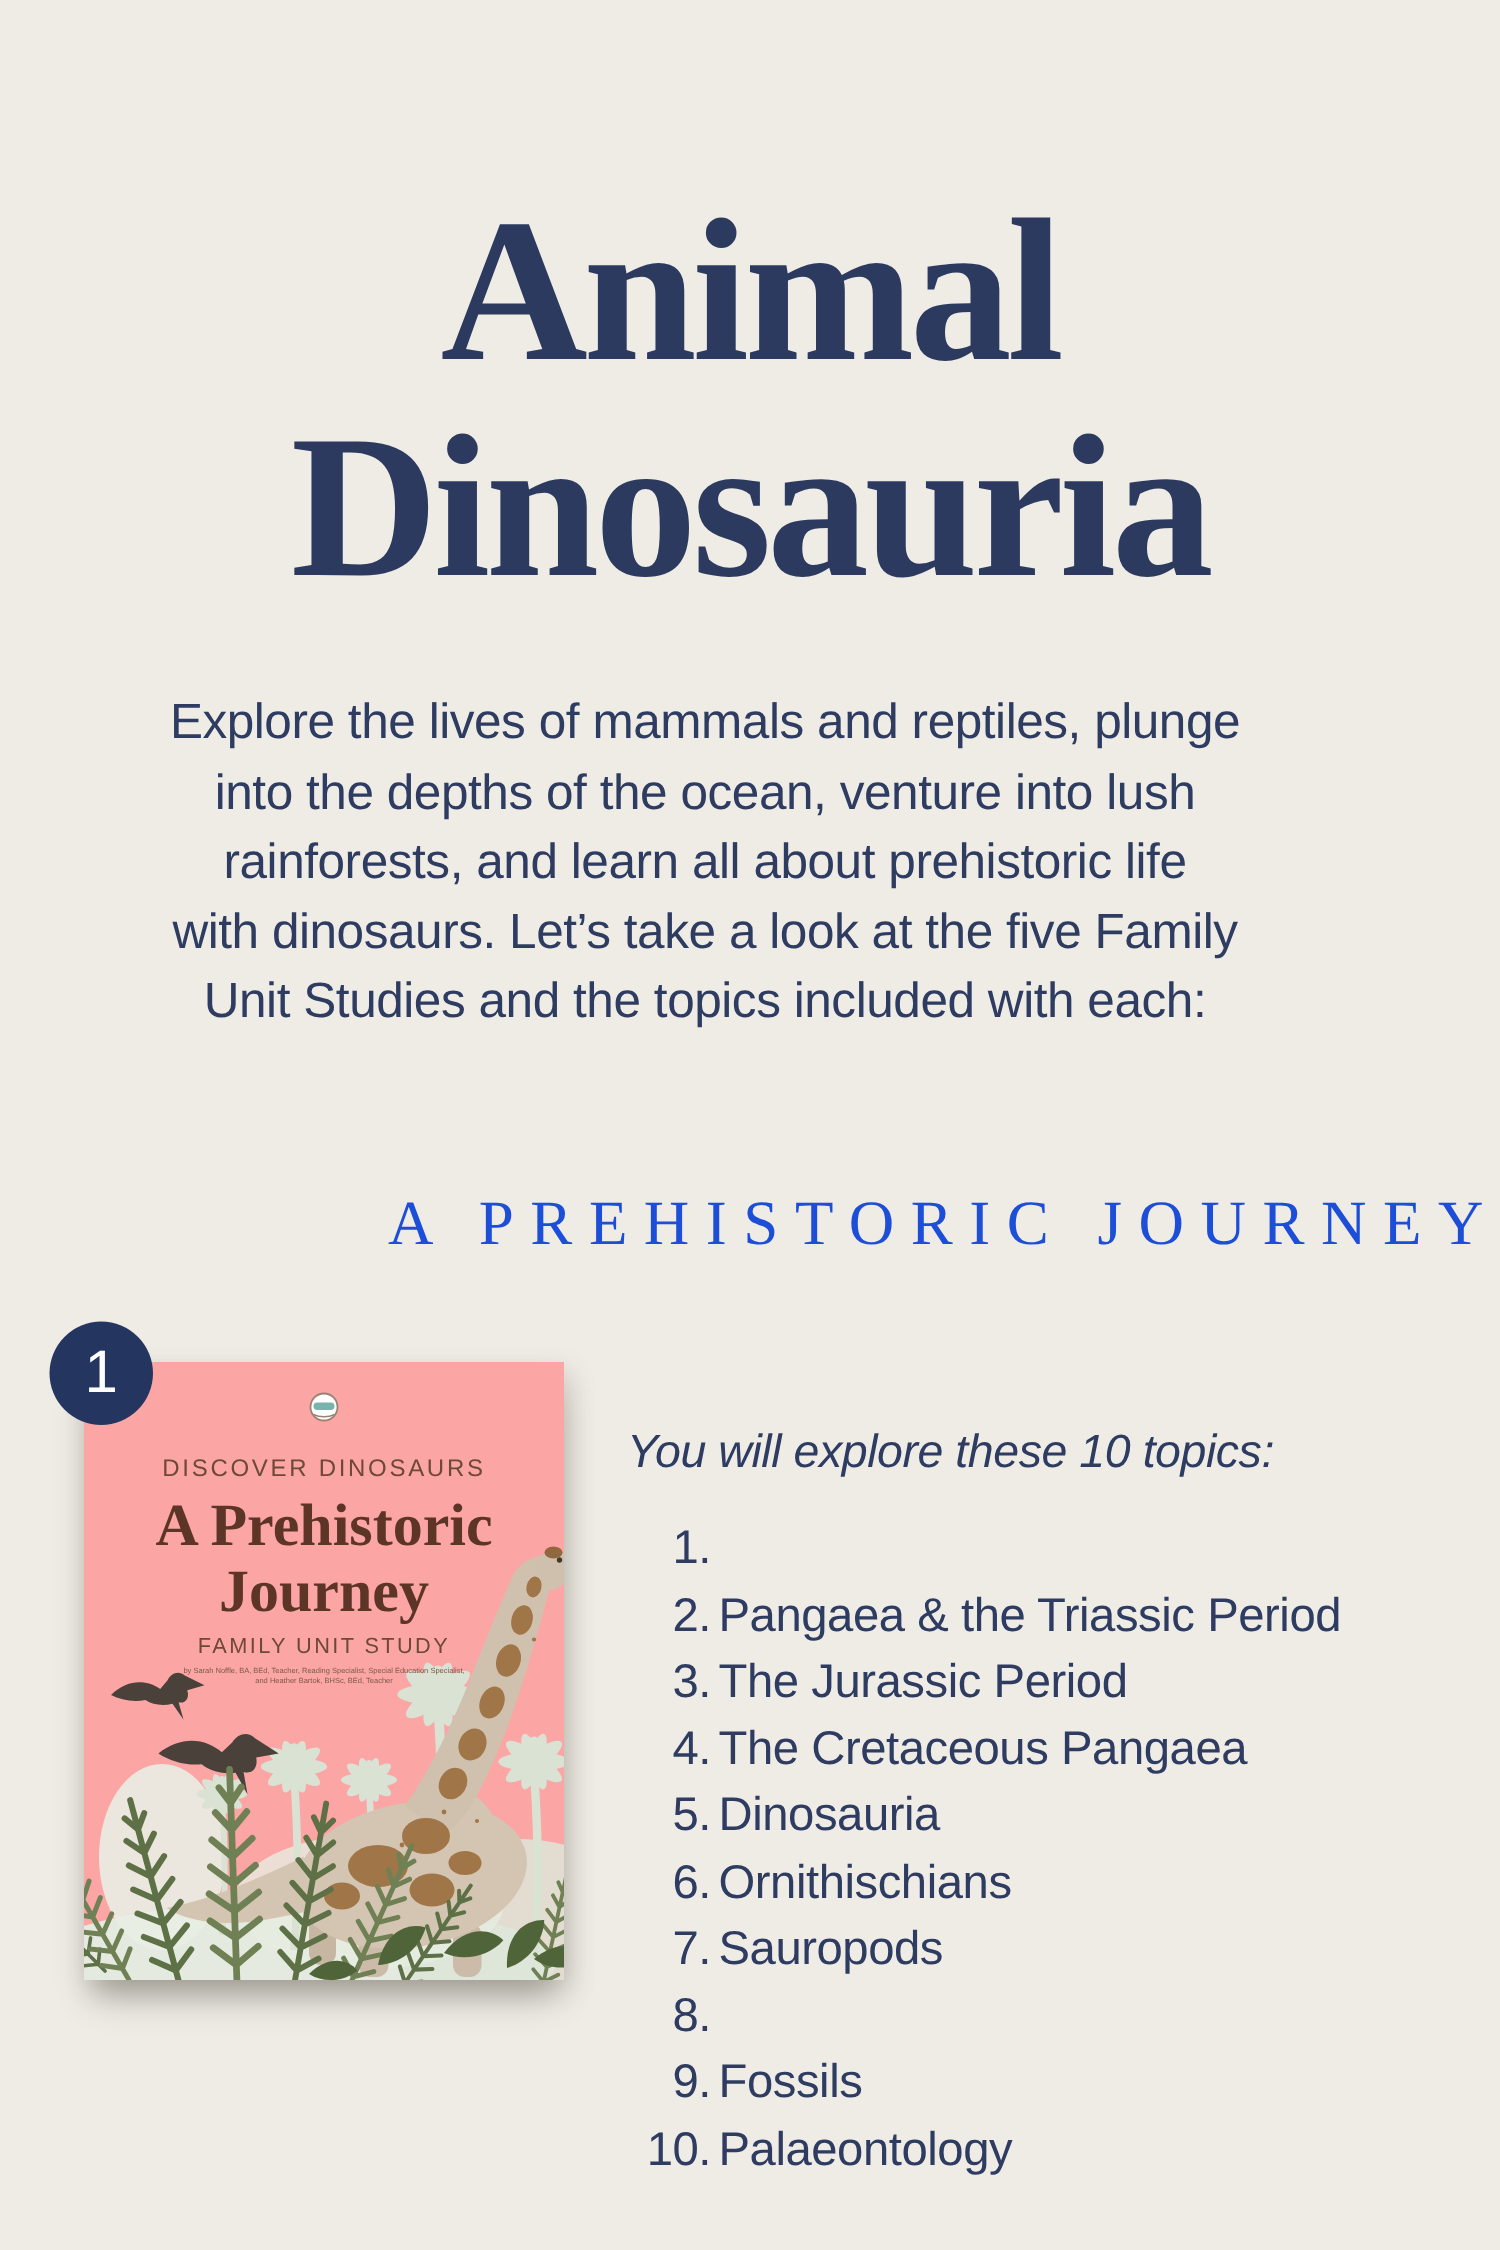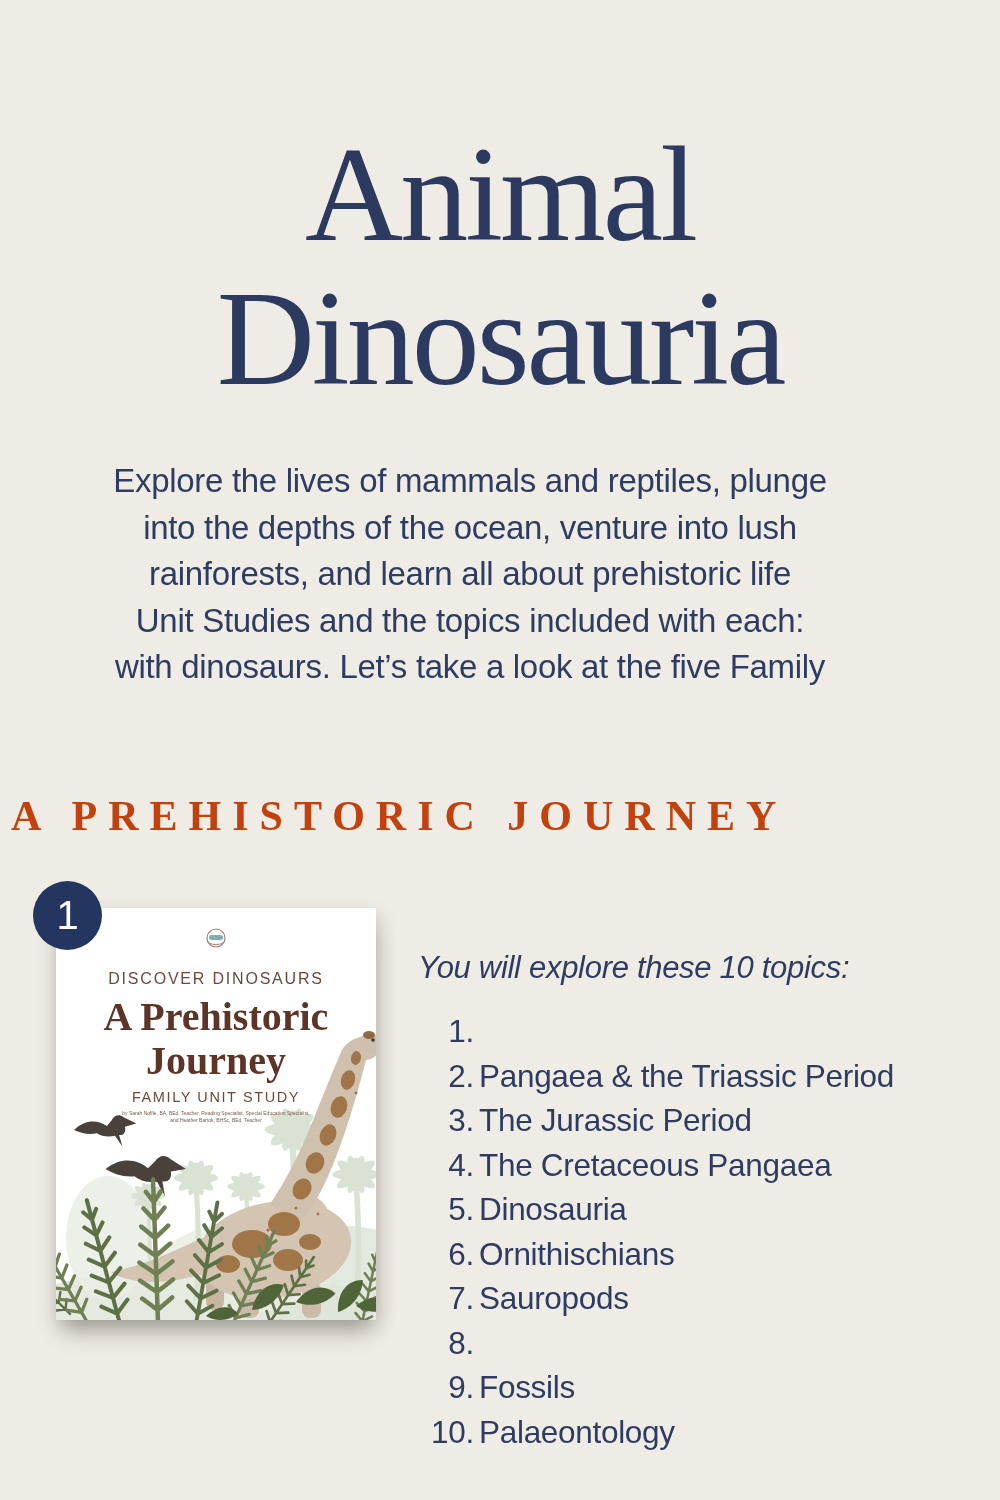--- a/index.html
+++ b/index.html
@@ -4,50 +4,50 @@
 <style>
   * { margin:0; padding:0; box-sizing:border-box; }
   html,body { width:1000px; height:1500px; }
   body { background:#efece5; font-family:"Liberation Sans", sans-serif; color:#2c3a5f; overflow:hidden; }
   .page { position:relative; width:1000px; height:1500px; background:#efece5; }
 
   
   .page-title {
     position:absolute; top:122px; left:0; width:1000px;
     text-align:center; font-family:"Liberation Serif", serif;
-    font-weight:400; font-size:136px; line-height:144px; letter-spacing:-3px;
+    font-weight:700; font-size:136px; line-height:144px; letter-spacing:-3px;
     color:#2c3a5f;
   }
 
   
   .intro {
     position:absolute; top:458px; left:0; width:940px; text-align:center;
     font-size:33px; line-height:46.5px; letter-spacing:-0.3px; color:#2e3c62;
   }
   .intro div { white-space:nowrap; }
 
   
   .section-heading {
-    position:absolute; top:792px; left:0; width:1000px; text-align:left;
-    font-family:"Liberation Serif", serif; font-weight:700;
-    font-size:42px; letter-spacing:11px; padding-left:11px; color:#c2410c;
+    position:absolute; top:792px; left:0; width:1000px; text-align:right;
+    font-family:"Liberation Serif", serif; font-weight:400;
+    font-size:42px; letter-spacing:11px; padding-left:11px; color:#1d4ed8;
   }
 
   
   .badge {
     position:absolute; left:33px; top:881px; width:69px; height:69px;
     background:#243660; border-radius:50%; z-index:5;
     display:flex; align-items:center; justify-content:center;
     color:#ffffff; font-size:40px; font-weight:300;
   }
 
   
   .cover {
     position:absolute; left:56px; top:908px; width:320px; height:412px;
-    background:#ffffff;
+    background:#fca5a5;
     box-shadow:0 16px 22px -6px rgba(88,84,74,.45), 4px 6px 16px rgba(88,84,74,.18);
     z-index:2;
   }
   .cover svg { display:block; width:320px; height:412px; }
   .cover text { font-family:"Liberation Sans", sans-serif; }
   .cover .serif { font-family:"Liberation Serif", serif; }
 
   
   .topics { position:absolute; left:400px; top:948px; width:590px; color:#2e3c62; }
   .topics-intro { font-style:italic; font-size:31px; line-height:40px; padding-left:18px; letter-spacing:-0.3px; }
@@ -63,22 +63,22 @@
 
   <h1 class="page-title">
     <div>Animal</div>
     <div>Dinosauria</div>
   </h1>
 
   <div class="intro">
     <div>Explore the lives of mammals and reptiles, plunge</div>
     <div>into the depths of the ocean, venture into lush</div>
     <div>rainforests, and learn all about prehistoric life</div>
+    <div>with dinosaurs. Let’s take a look at the five Family</div>
     <div>Unit Studies and the topics included with each:</div>
-    <div>with dinosaurs. Let’s take a look at the five Family</div>
   </div>
 
   <h2 class="section-heading">A PREHISTORIC JOURNEY</h2>
 
   <div class="badge">
     <span>1</span>
   </div>
 
   <div class="cover">
     <svg viewBox="0 0 320 412" aria-hidden="true">

